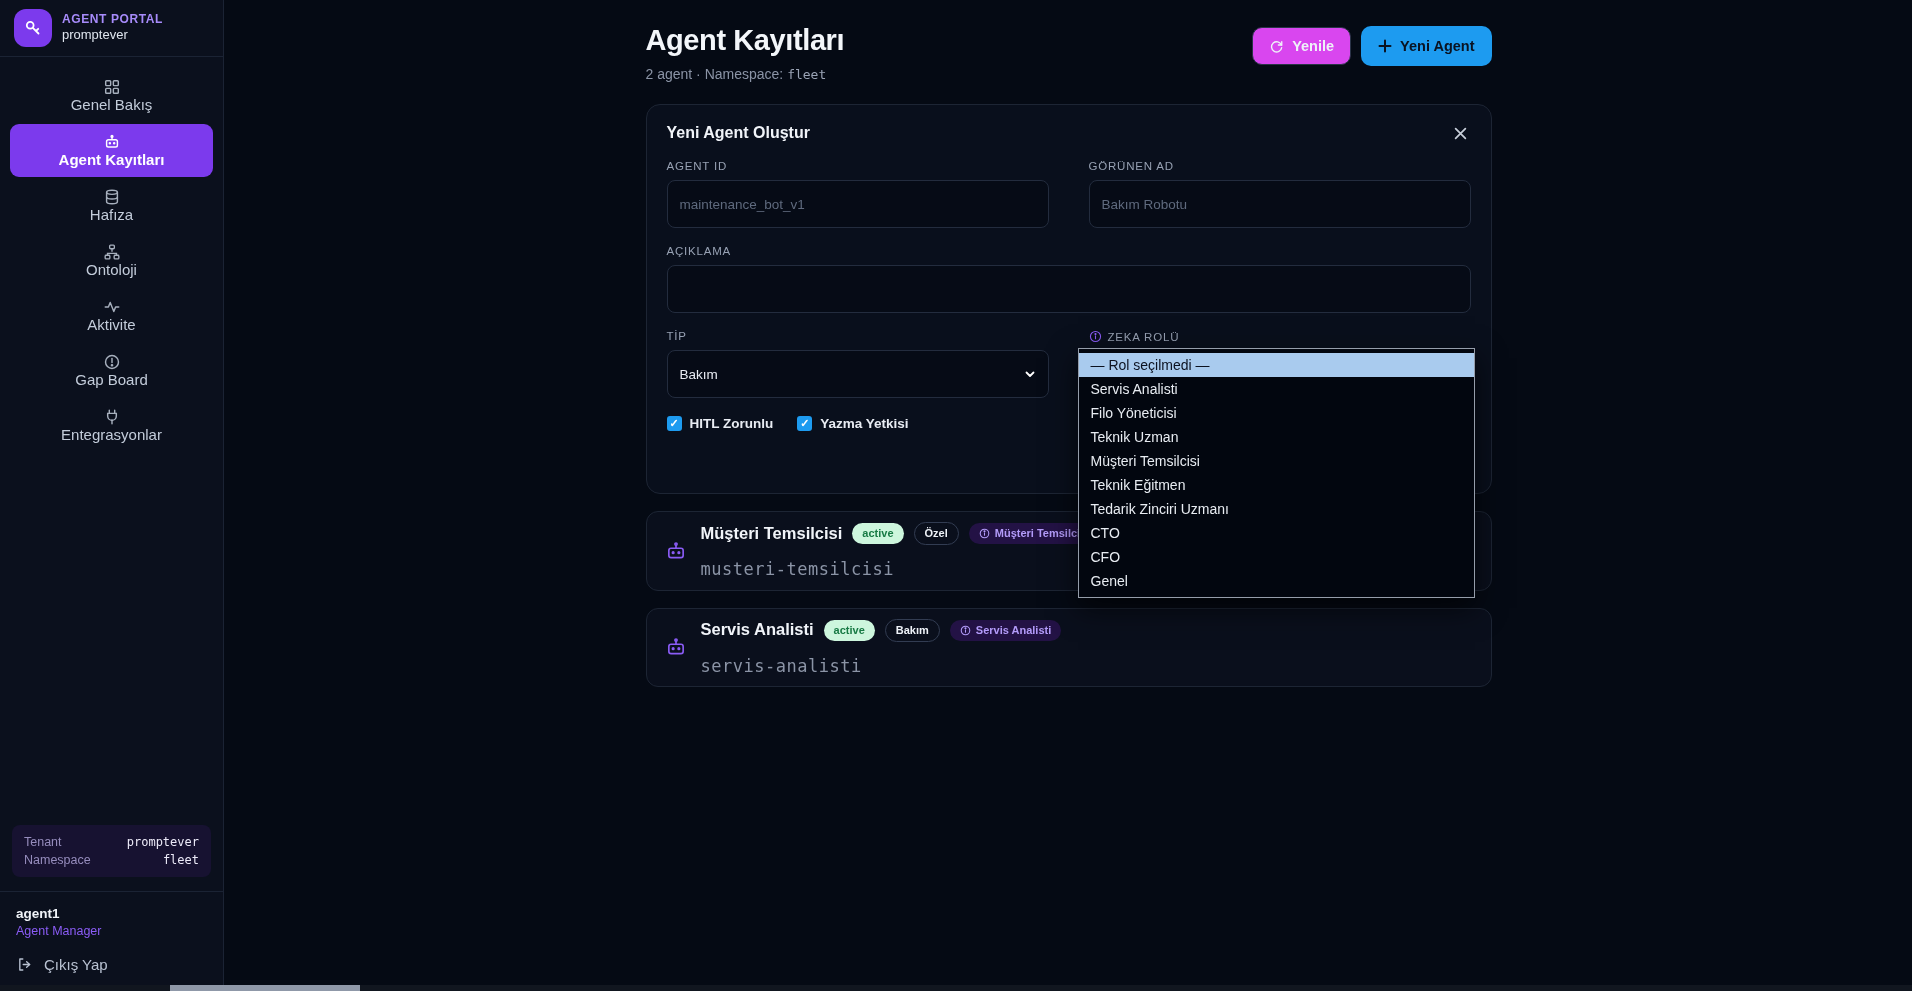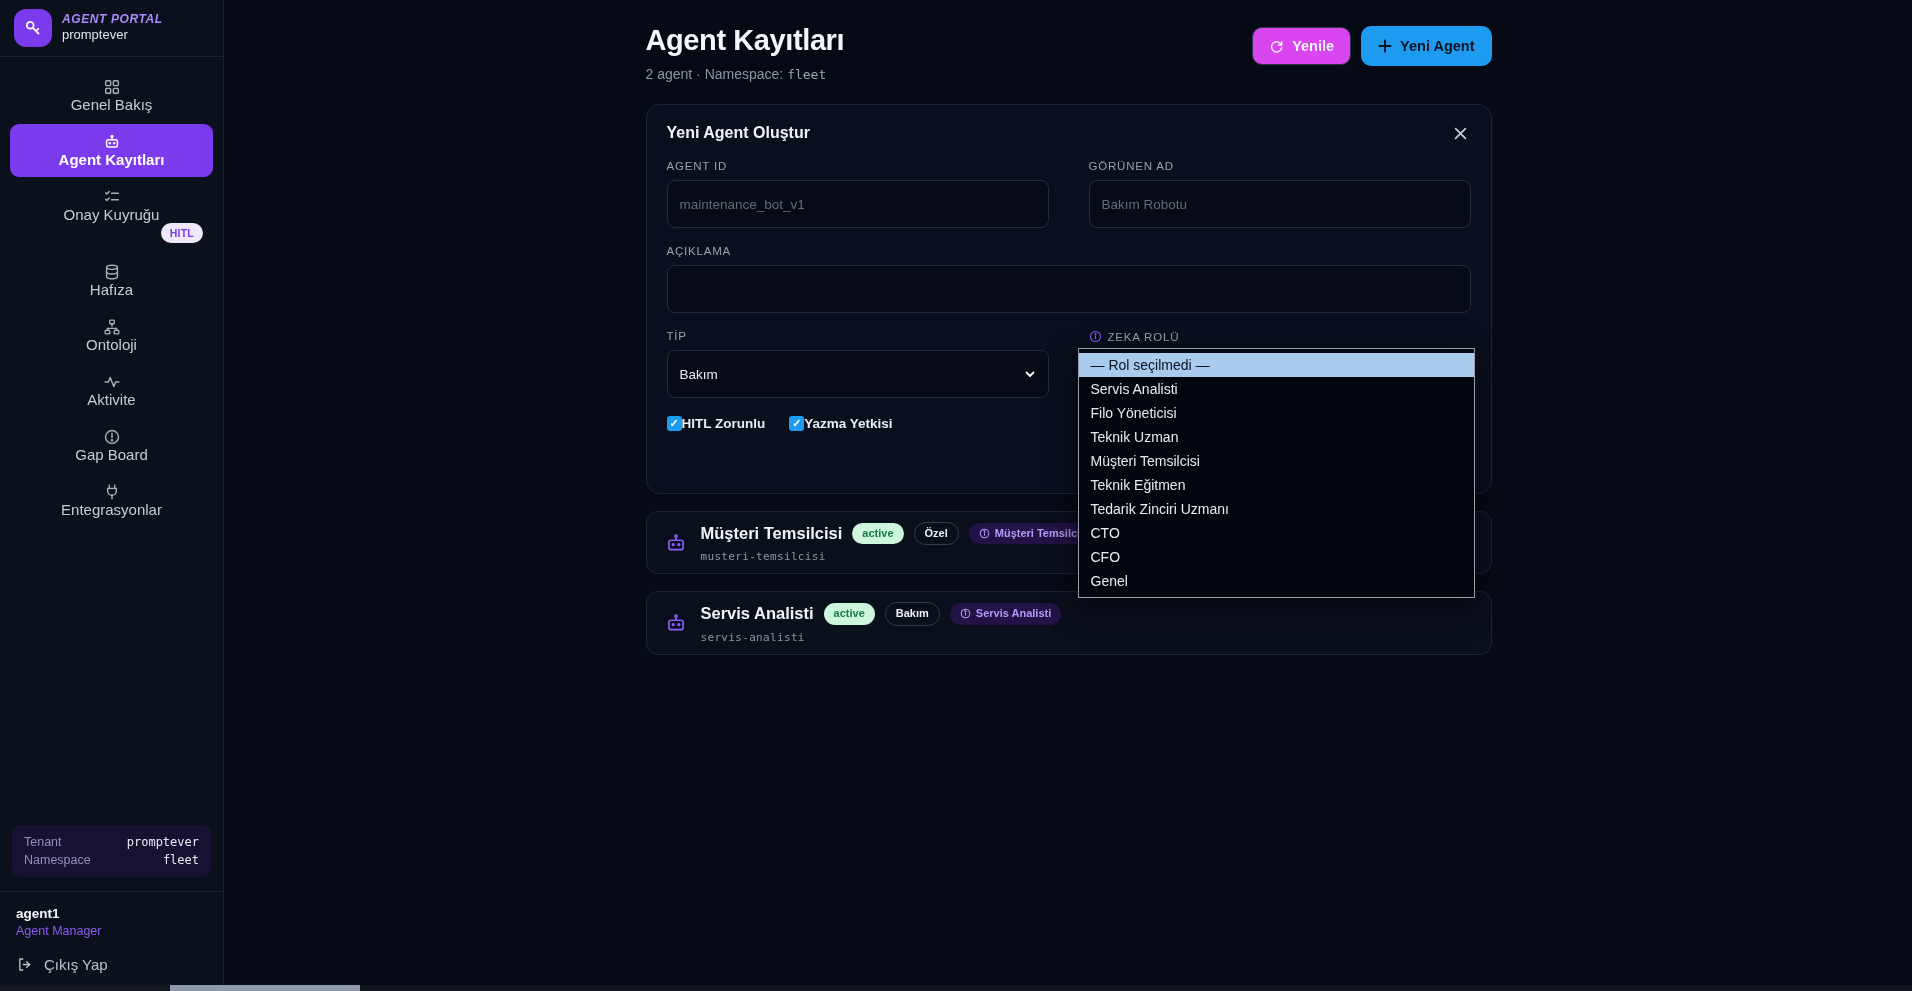--- a/index.html
+++ b/index.html
@@ -18,21 +18,21 @@
     position:absolute; left:0; top:0; width:224px; height:991px;
     background:#0b101d; border-right:1px solid #1b2334;
     display:flex; flex-direction:column;
   }
   .brand { display:flex; align-items:center; gap:10px; padding:8px 14px 8px 14px; height:56px; }
   .brand-icon {
     width:38px; height:38px; border-radius:12px; background:#7c3aed;
     display:grid; place-items:center; flex:0 0 auto;
   }
   .brand-text { line-height:1.25; }
-  .brand-title { color:#a78bfa; font-weight:bold; font-size:12px; letter-spacing:.05em;font-style:italic; }
+  .brand-title { color:#a78bfa; font-weight:bold; font-size:12px; letter-spacing:.05em; }
   .brand-sub { color:#dfe5ee; font-size:13px; }
   .sb-divider { border-top:1px solid #1b2334; }
   .nav { padding:12px 10px; display:flex; flex-direction:column; gap:2px; }
   .nav-item {
     display:flex; align-items:center; gap:0;
     padding:9px 10px; border-radius:9px;
     color:#c3ccda; font-size:15px; cursor:pointer;flex-direction:column;
   }
   .nav-item svg { flex:0 0 auto; opacity:.85; }
   .nav-item.active { background:#7c3aed; color:#ffffff; font-weight:bold; }
@@ -82,40 +82,40 @@
     font-size:11.5px; color:#97a1b3; letter-spacing:.07em; margin-bottom:8px;
   }
   .input, .select {
     width:100%; height:48px; background:#060b16; border:1px solid #232c3e;
     border-radius:8px; color:#e8ecf3; font-size:13.5px; padding:0 12px;
     font-family:"Liberation Sans", sans-serif;
   }
   .input::placeholder { color:#5f6a7e; }
   .select { display:flex; align-items:center; justify-content:space-between; cursor:pointer; }
   .cb-row { display:flex; gap:24px; margin-top:17px; }
-  .cb { display:flex; align-items:flex-end; font-size:13.5px; font-weight:bold; color:#e8ecf3; cursor:pointer; }
+  .cb { display:flex; align-items:flex-end; gap:8px; font-size:13.5px; font-weight:bold; color:#e8ecf3; cursor:pointer; }
   .cb-box {
     width:15px; height:15px; border-radius:3px; background:#1d9bf0;
     color:#fff; display:grid; place-items:center; font-size:11px; line-height:1;
   }
   .cb-box::after { content:"✓"; font-weight:bold; }
 
   
   .agent-row {
     margin-top:17px; background:#0a0f1c; border:1px solid #1d2534; border-radius:12px;
     padding:10px 18px; display:flex; align-items:center; gap:14px; min-height:54px;
   }
   .agent-info { line-height:1.2; }
   .agent-line1 { display:flex; align-items:center; gap:10px; }
   .agent-name { font-size:16.5px; font-weight:bold; color:#f1f4f9; }
   .pill { font-size:11px; font-weight:bold; padding:4px 10px; border-radius:999px; white-space:nowrap; }
   .pill-active { background:#cdf6dd; color:#177a44; }
   .pill-outline { border:1px solid #323c52; color:#eef2f8; background:transparent; }
   .pill-role { background:#231245; color:#b39bf9; display:flex; align-items:center; gap:5px; }
-  .agent-slug { margin-top:5px; font-family:"DejaVu Sans Mono", monospace; font-size:11px; color:#8b94a6; letter-spacing:.03em; }
+  .agent-slug { margin-top:14px; font-family:"DejaVu Sans Mono", monospace; font-size:17px; color:#8b94a6; letter-spacing:.03em; }
 
   
   .dropdown {
     position:absolute; left:432px; top:348px; width:397px;
     background:#02060f; border:1px solid #959daa;
     box-shadow:0 10px 28px rgba(0,0,0,.65);
     padding:4px 0; z-index:50;
   }
   .dd-option { font-size:14px; color:#e8ecf2; padding:3px 12px; height:24px; display:flex; align-items:center; cursor:pointer; }
   .dd-option.selected { background:#a9cbee; color:#0c1220; }
@@ -156,30 +156,20 @@
     </div>
     <div class="nav-item active">
       <svg width="18" height="18" viewBox="0 0 20 20" fill="none" stroke="currentColor" stroke-width="1.6">
         <rect x="4" y="7.5" width="12" height="8" rx="2"></rect>
         <path d="M10 7.5 V4.8"></path>
           <circle cx="10" cy="3.8" r="1"></circle>
         <circle cx="7.6" cy="11.3" r="0.6" fill="currentColor"></circle>
           <circle cx="12.4" cy="11.3" r="0.6" fill="currentColor"></circle>
       </svg>
       <span>Agent Kayıtları</span>
-    </div>
-    <div class="nav-item">
-      <svg width="18" height="18" viewBox="0 0 20 20" fill="none" stroke="currentColor" stroke-width="1.6" stroke-linecap="round">
-        <path d="M3 5.2 l1.4 1.4 L7 4"></path>
-          <path d="M9.5 5.8 h7.5"></path>
-        <path d="M3 12.4 l1.4 1.4 L7 11.2"></path>
-          <path d="M9.5 13 h7.5"></path>
-      </svg>
-      <span>Onay Kuyruğu</span>
-      <span class="badge-hitl">HITL</span>
     </div>
     <div class="nav-item">
       <svg width="18" height="18" viewBox="0 0 20 20" fill="none" stroke="currentColor" stroke-width="1.6">
         <ellipse cx="10" cy="4.8" rx="6" ry="2.3"></ellipse>
         <path d="M4 4.8 v10.4 c0 1.3 2.7 2.3 6 2.3 s6-1 6-2.3 V4.8"></path>
         <path d="M4 10 c0 1.3 2.7 2.3 6 2.3 s6-1 6-2.3"></path>
       </svg>
       <span>Hafıza</span>
     </div>
     <div class="nav-item">

